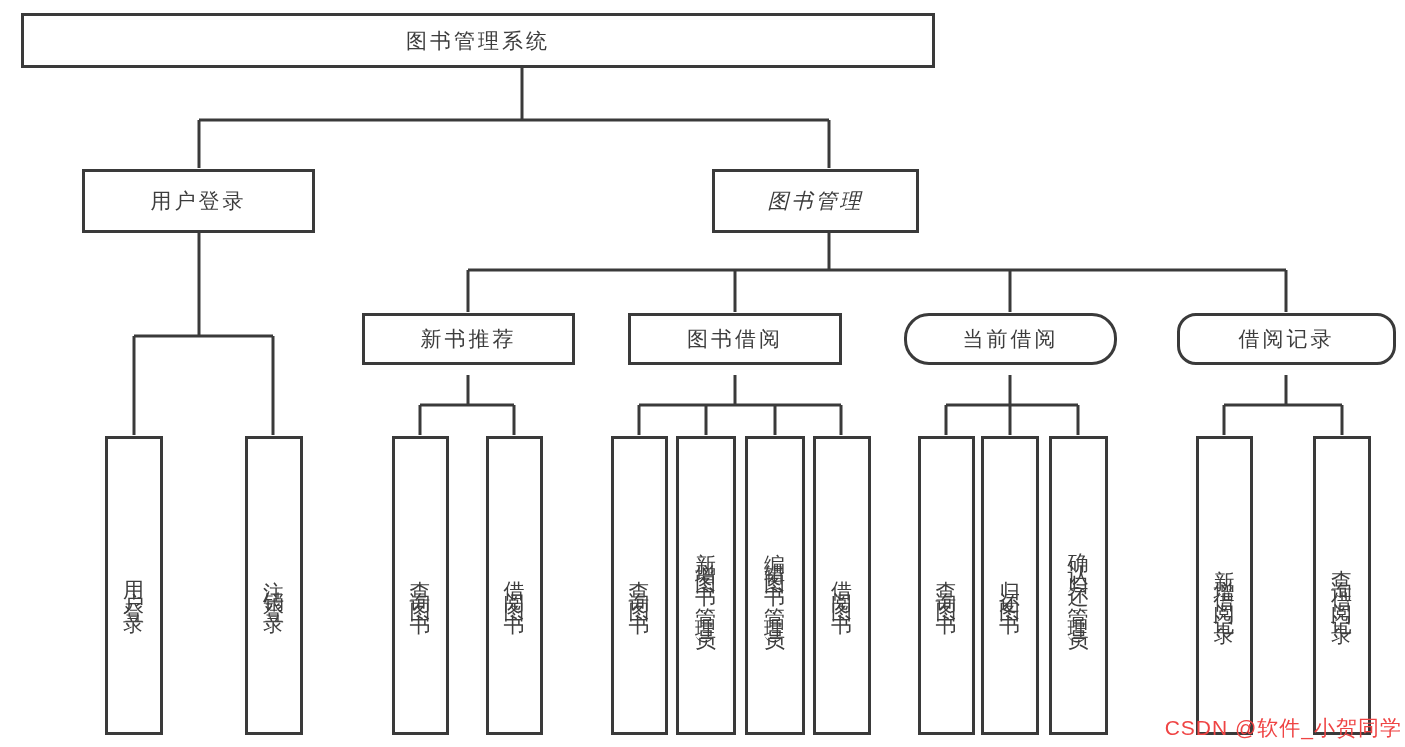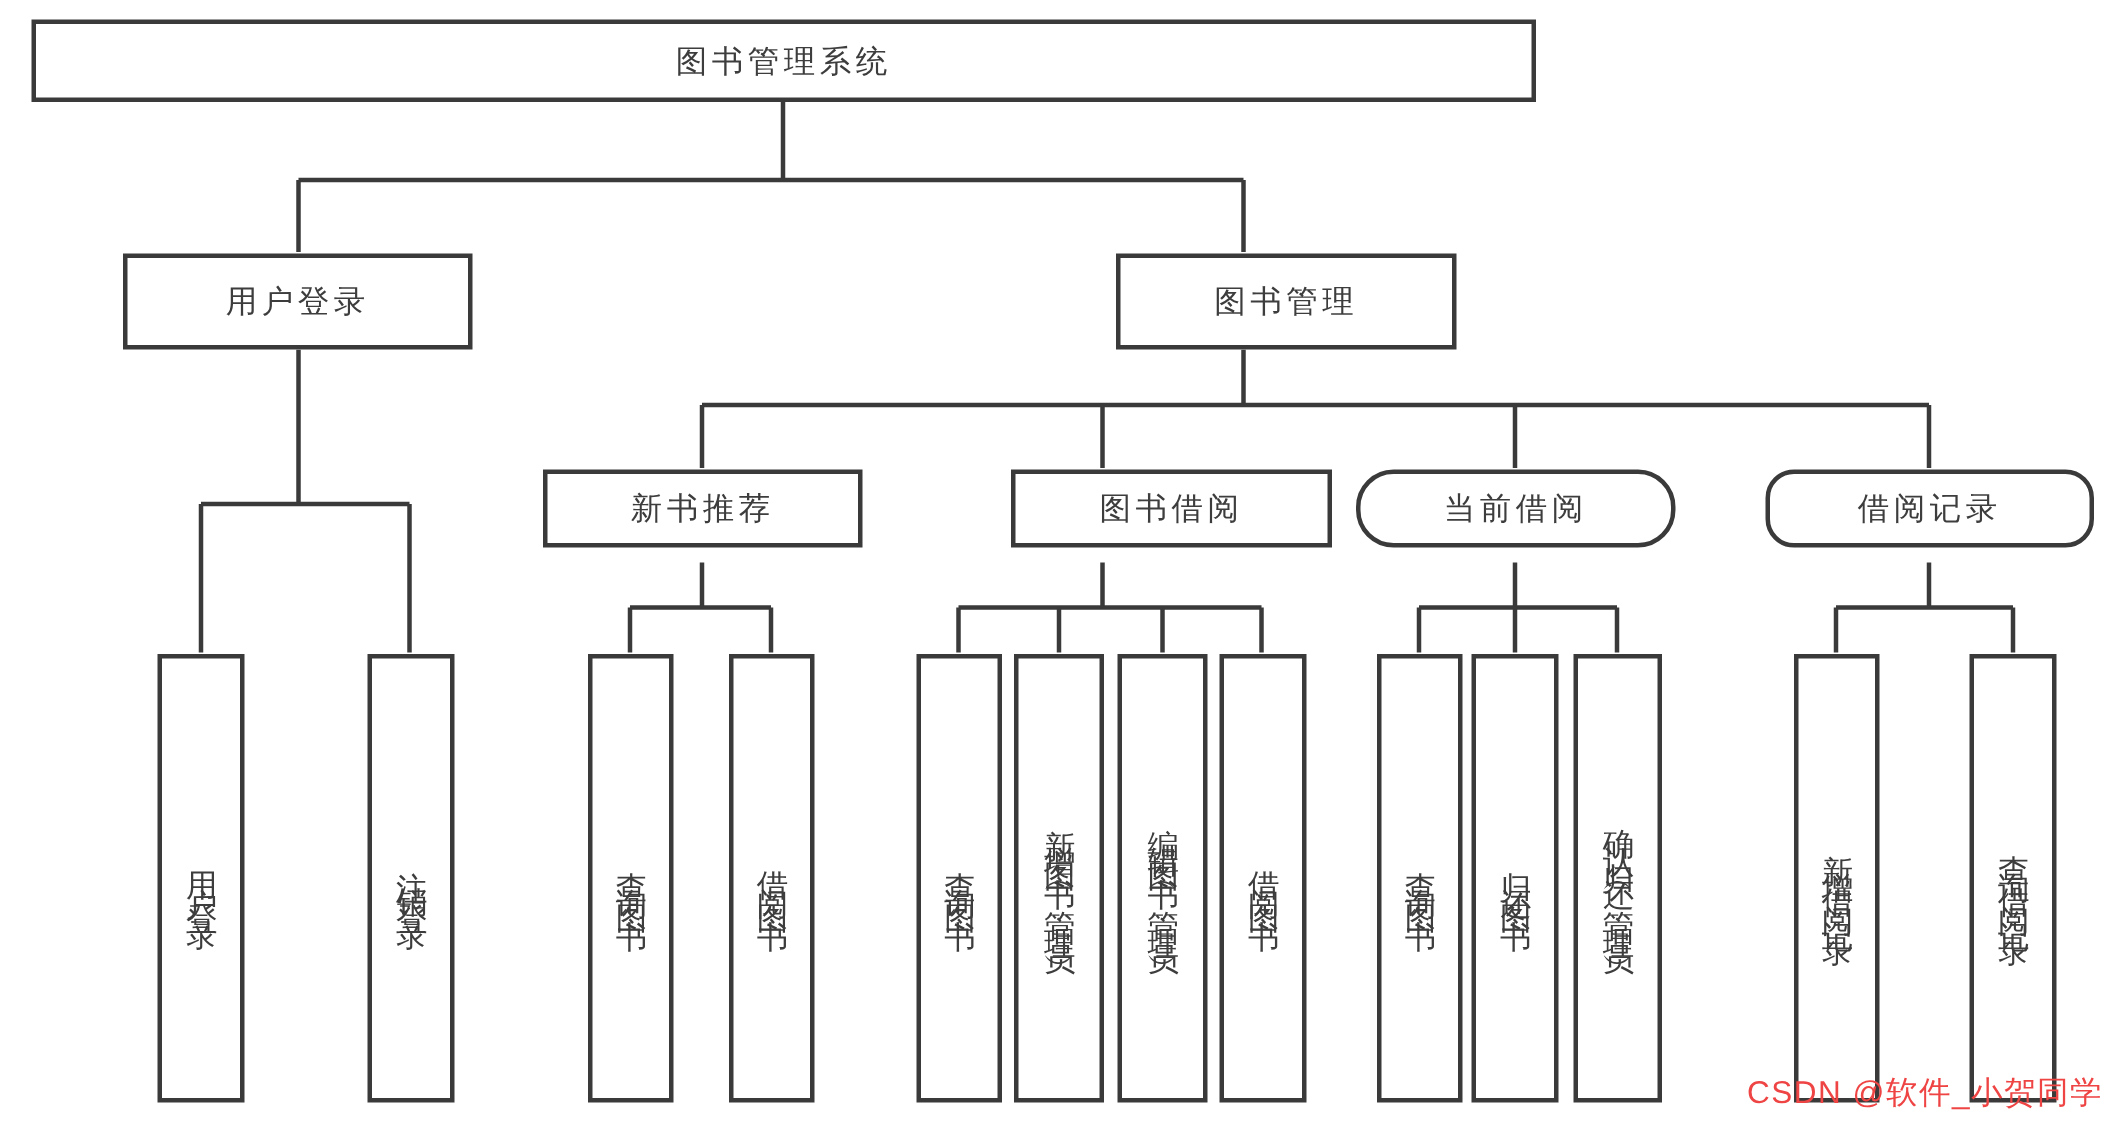--- a/index.html
+++ b/index.html
@@ -43,21 +43,21 @@
   }
   .leaf .v-label {
     writing-mode: vertical-rl;
     text-orientation: mixed;
     font-size: 21px;
     line-height: 1;
     letter-spacing: 11px;
     white-space: nowrap;
   }
   
-  .root-box   { left: 21px;  top: 13px;  width: 1003px; height: 55px; }
+  .root-box   { left: 21px;  top: 13px;  width: 914px; height: 55px; }
   .l2-box     { top: 169px; height: 64px; }
   .l3-box     { top: 313px; height: 52px; }
   .leaf       { top: 436px; height: 299px; }
   #watermark {
     position: absolute;
     right: 3px;
     bottom: 5px;
     font-size: 21px;
     color: #ef4444;
     letter-spacing: 1px;
@@ -135,28 +135,28 @@
     </g>
   </svg>
 
   <div class="box root-box">
     <span class="h-label">图书管理系统</span>
   </div>
 
   <div class="box l2-box" style="left:82px;width:233px;">
     <span class="h-label">用户登录</span>
   </div>
-  <div class="box l2-box" style="left:744px;width:227px;">
+  <div class="box l2-box" style="left:712px;width:207px;font-style:italic;">
     <span class="h-label">图书管理</span>
   </div>
 
   <div class="box l3-box" style="left:362px;width:213px;">
     <span class="h-label">新书推荐</span>
   </div>
-  <div class="box l3-box" style="left:628px;width:214px;margin-left:46px;">
+  <div class="box l3-box" style="left:628px;width:214px;">
     <span class="h-label">图书借阅</span>
   </div>
   <div class="box l3-box" style="left:904px;width:213px;border-radius:25px;">
     <span class="h-label">当前借阅</span>
   </div>
   <div class="box l3-box" style="left:1177px;width:219px;border-radius:19px;">
     <span class="h-label">借阅记录</span>
   </div>
 
   <div class="box leaf" style="left:105px;width:58px;">

